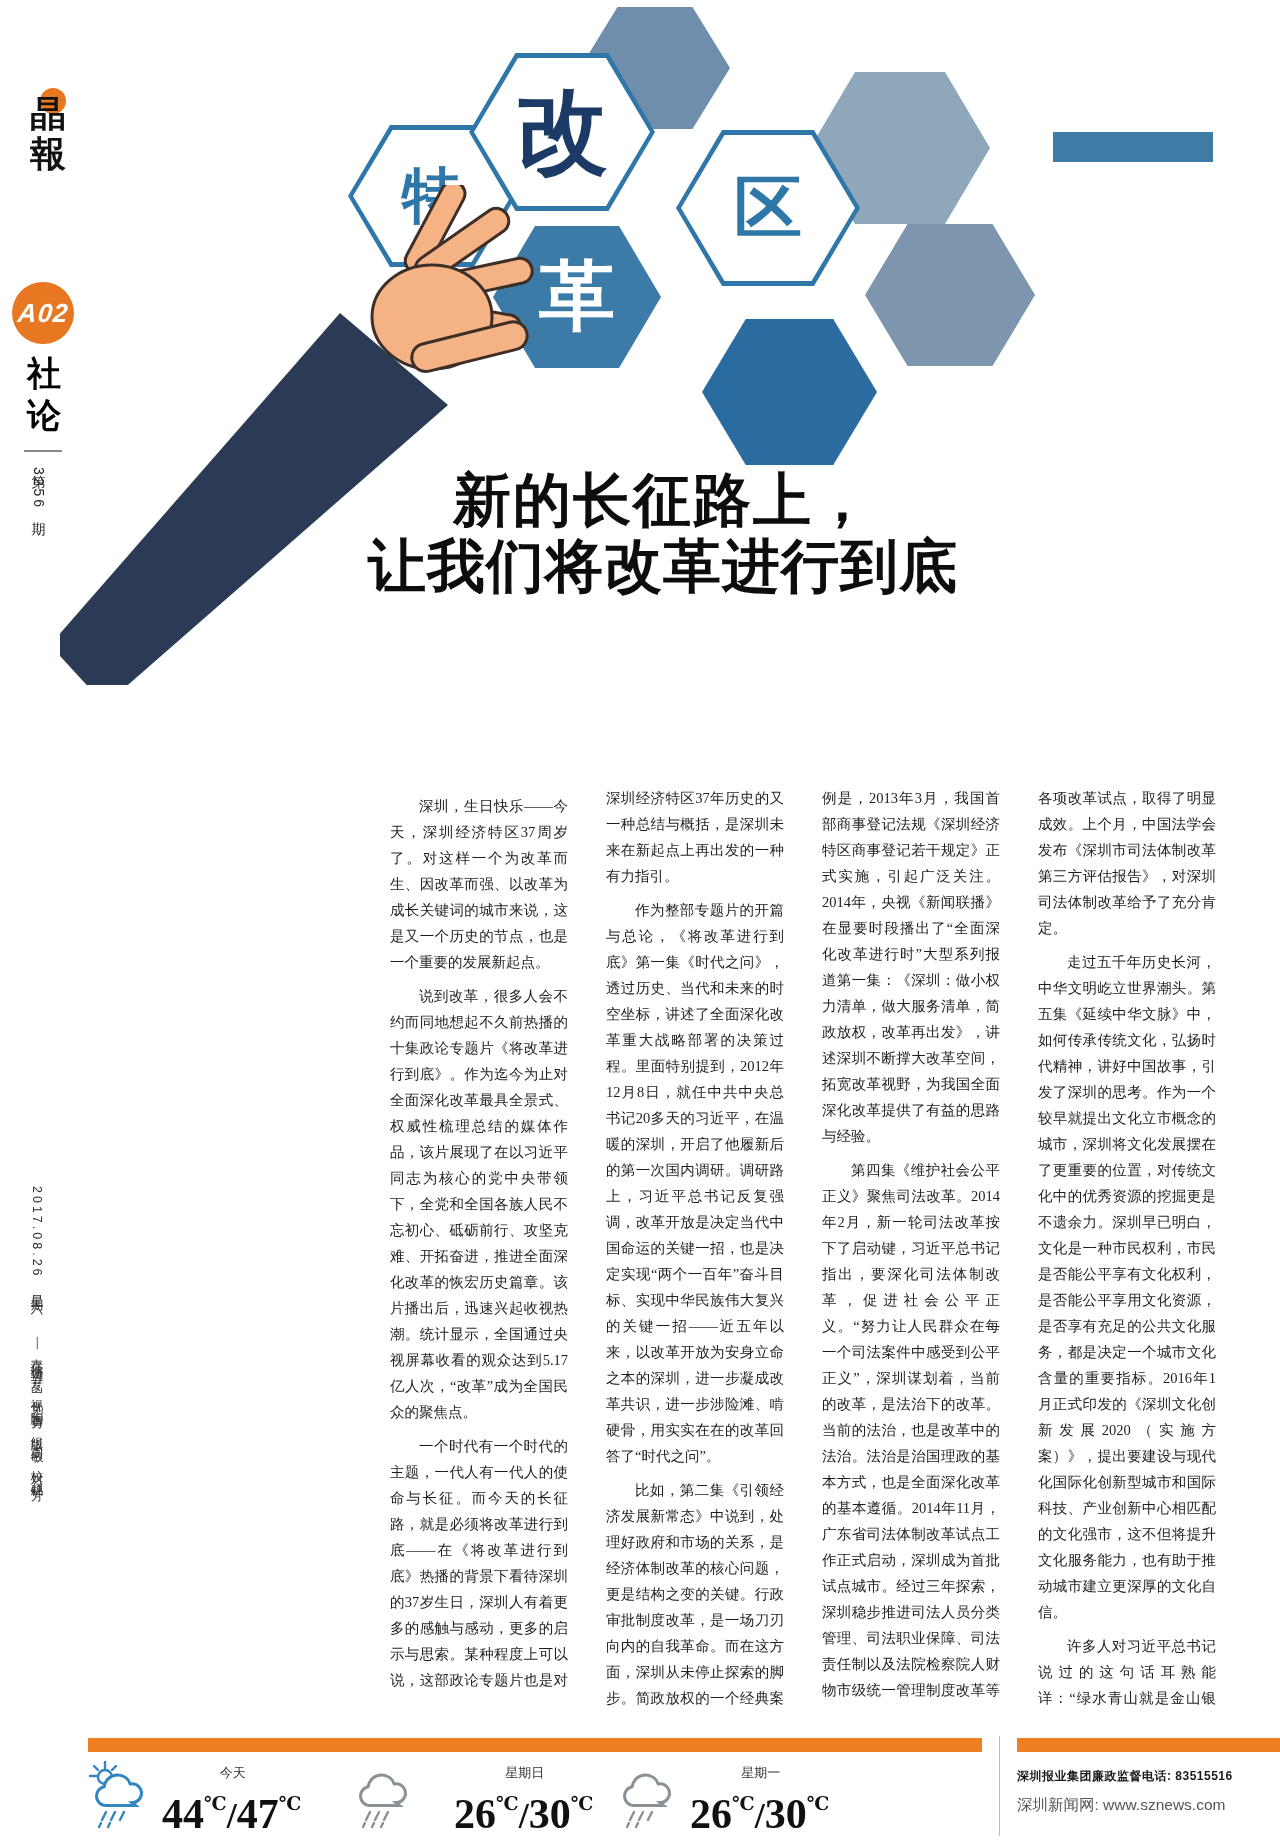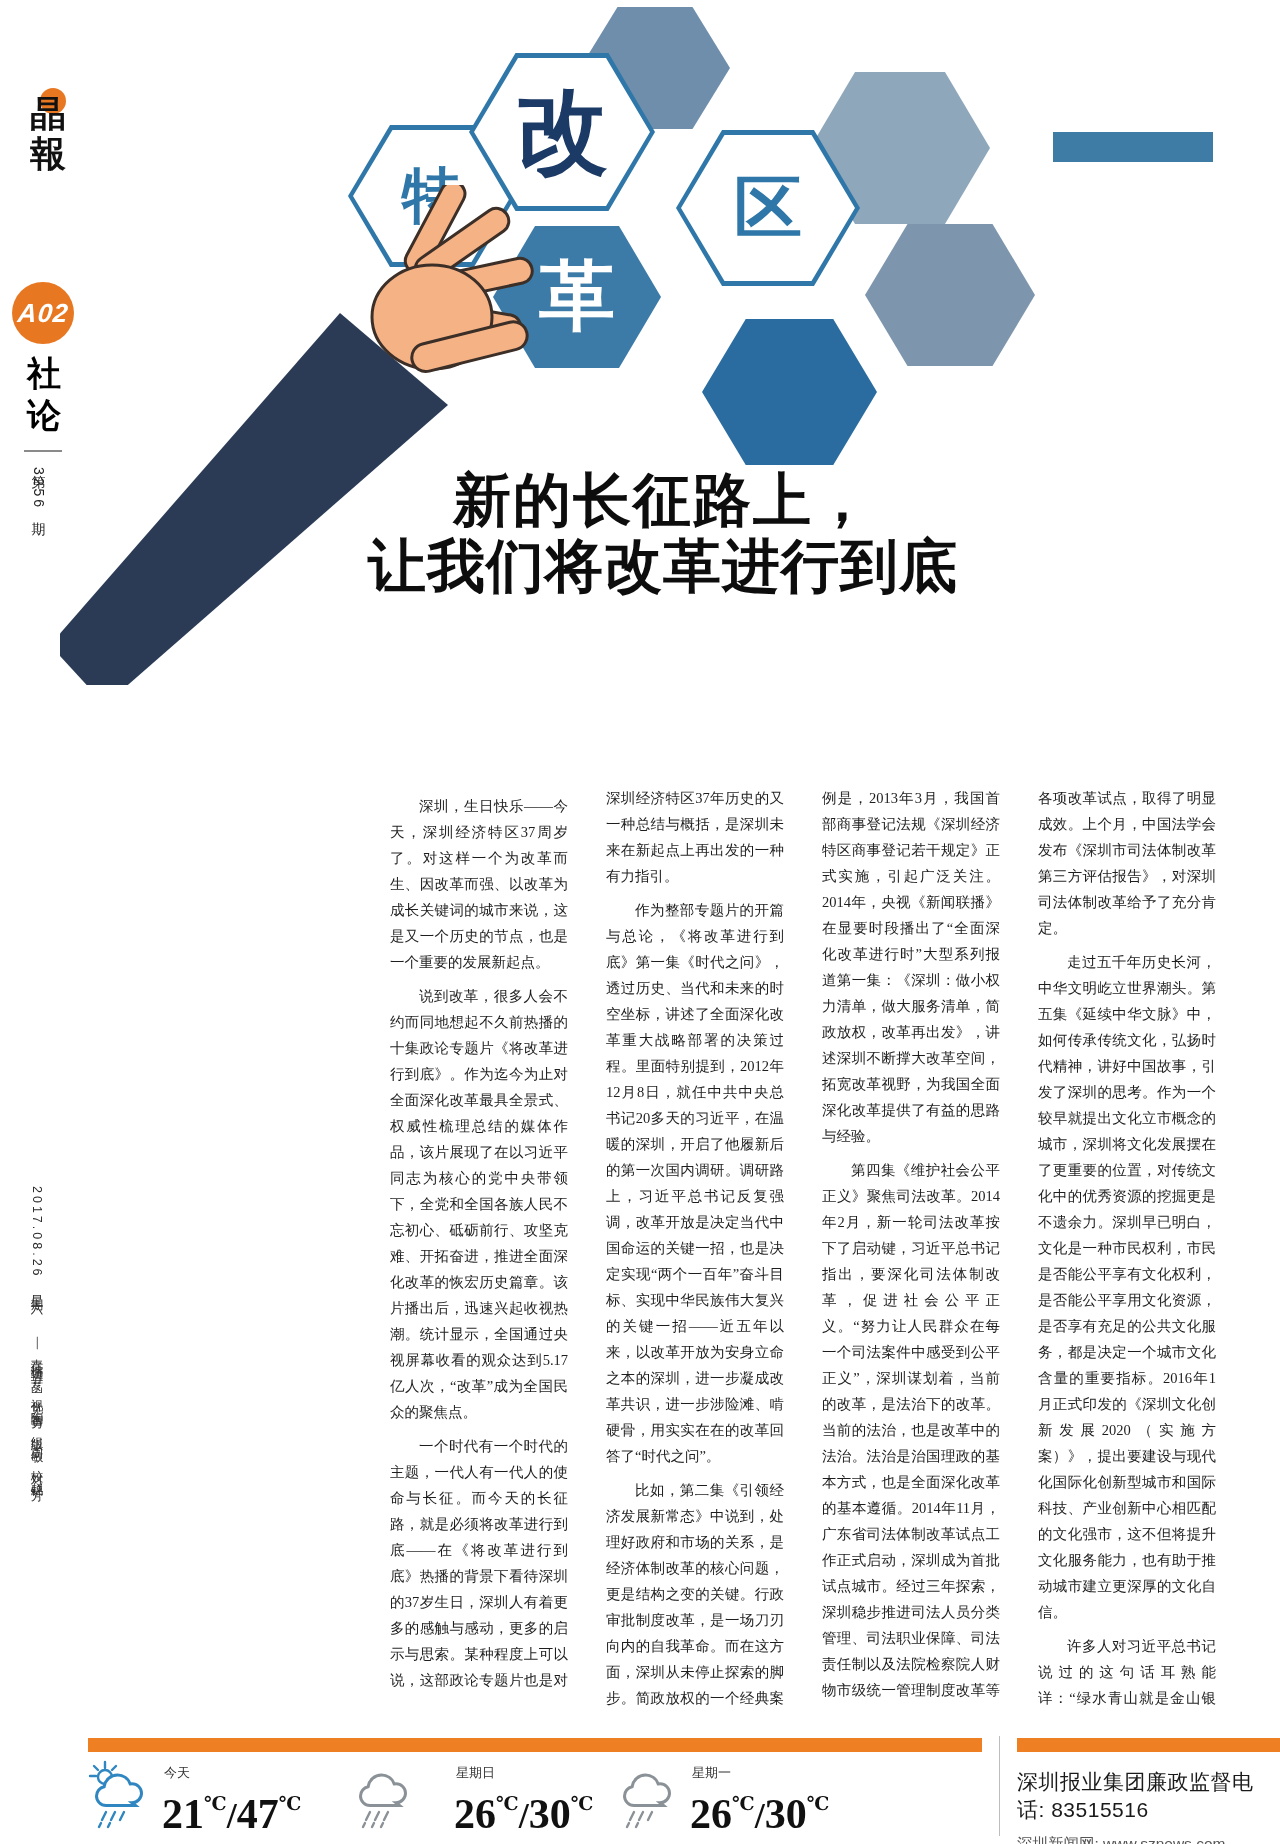--- a/index.html
+++ b/index.html
@@ -65,28 +65,28 @@
            text-align:justify;color:#1e1e1e;}
   .article p{margin:8px;text-indent:2em;}
 
   
   .bar-left{position:absolute;left:88px;top:1738px;width:894px;height:14px;background:#ee7f22;}
   .bar-right{position:absolute;left:1017px;top:1738px;width:263px;height:14px;background:#ee7f22;}
   .foot-divider{position:absolute;left:999px;top:1736px;width:1px;height:100px;background:#bdbdbd;}
   .weather{position:absolute;top:1760px;display:flex;align-items:flex-start;}
   .w1{left:88px;} .w2{left:352px;gap:28px;} .w3{left:616px;}
   .w-icon{width:66px;height:70px;margin-right:8px;}
-  .w-text{display:flex;flex-direction:column;}
+  .w-text{display:flex;flex-direction:column;align-items:center;}
   .w-label{font-size:13px;color:#333;margin:4px 0 0 2px;}
   .w-temps{font-family:"Liberation Serif","DejaVu Serif",serif;font-weight:bold;color:#111;
            font-size:42px;line-height:44px;}
   .w-temps .deg{font-size:19px;vertical-align:18px;font-weight:bold;}
   .w-temps .sep{font-size:36px;}
   .contact{position:absolute;left:1017px;top:1768px;width:260px;}
-  .hotline{font-weight:normal;font-size:21px;color:#1a1a1a;letter-spacing:0.5px;}
+  .hotline{font-weight:bold;font-size:12px;color:#1a1a1a;letter-spacing:0.5px;}
   .website{margin-top:10px;font-size:15.5px;color:#555;}
 </style>
 </head>
 <body>
 
 <div class="page">
 
   <div class="logo">
     <span class="dot"></span>
     <span class="lchar">晶</span>
@@ -172,21 +172,21 @@
       <g stroke="#2f86c0" stroke-width="2.4" stroke-linecap="round">
         <line x1="17" y1="52" x2="13" y2="60"></line>
           <line x1="26" y1="52" x2="22" y2="60"></line>
         <line x1="35" y1="52" x2="31" y2="60"></line>
           <line x1="12" y1="63" x2="10" y2="67"></line>
         <line x1="21" y1="63" x2="19" y2="67"></line>
       </g>
     </svg>
     <div class="w-text">
       <span class="w-label">今天</span>
-      <span class="w-temps"><b>21</b><span class="deg">℃</span><span class="sep">/</span><b>47</b><span class="deg">℃</span></span>
+      <span class="w-temps"><b>44</b><span class="deg">℃</span><span class="sep">/</span><b>47</b><span class="deg">℃</span></span>
     </div>
   </div>
 
   <div class="weather w2">
     <svg class="w-icon" viewBox="0 0 64 70">
       <path d="M46.5 45.5 H17 c-5.2 0 -9.5 -4.3 -9.5 -9.5 c0 -4.6 3.3 -8.4 7.6 -9.3 c0.9 -6.6 6.6 -11.7 13.4 -11.7 c5.8 0 10.8 3.7 12.7 8.9 c0.6 -0.1 1.2 -0.2 1.8 -0.2 c5.2 0 9.5 4.3 9.5 9.5 c0 5.2 -4.3 9.5 -9.5 9.5 z" fill="#ffffff" stroke="#8a9197" stroke-width="3"></path>
       <g stroke="#8a9197" stroke-width="2.4" stroke-linecap="round">
         <line x1="17" y1="52" x2="13" y2="60"></line>
           <line x1="26" y1="52" x2="22" y2="60"></line>
         <line x1="35" y1="52" x2="31" y2="60"></line>

